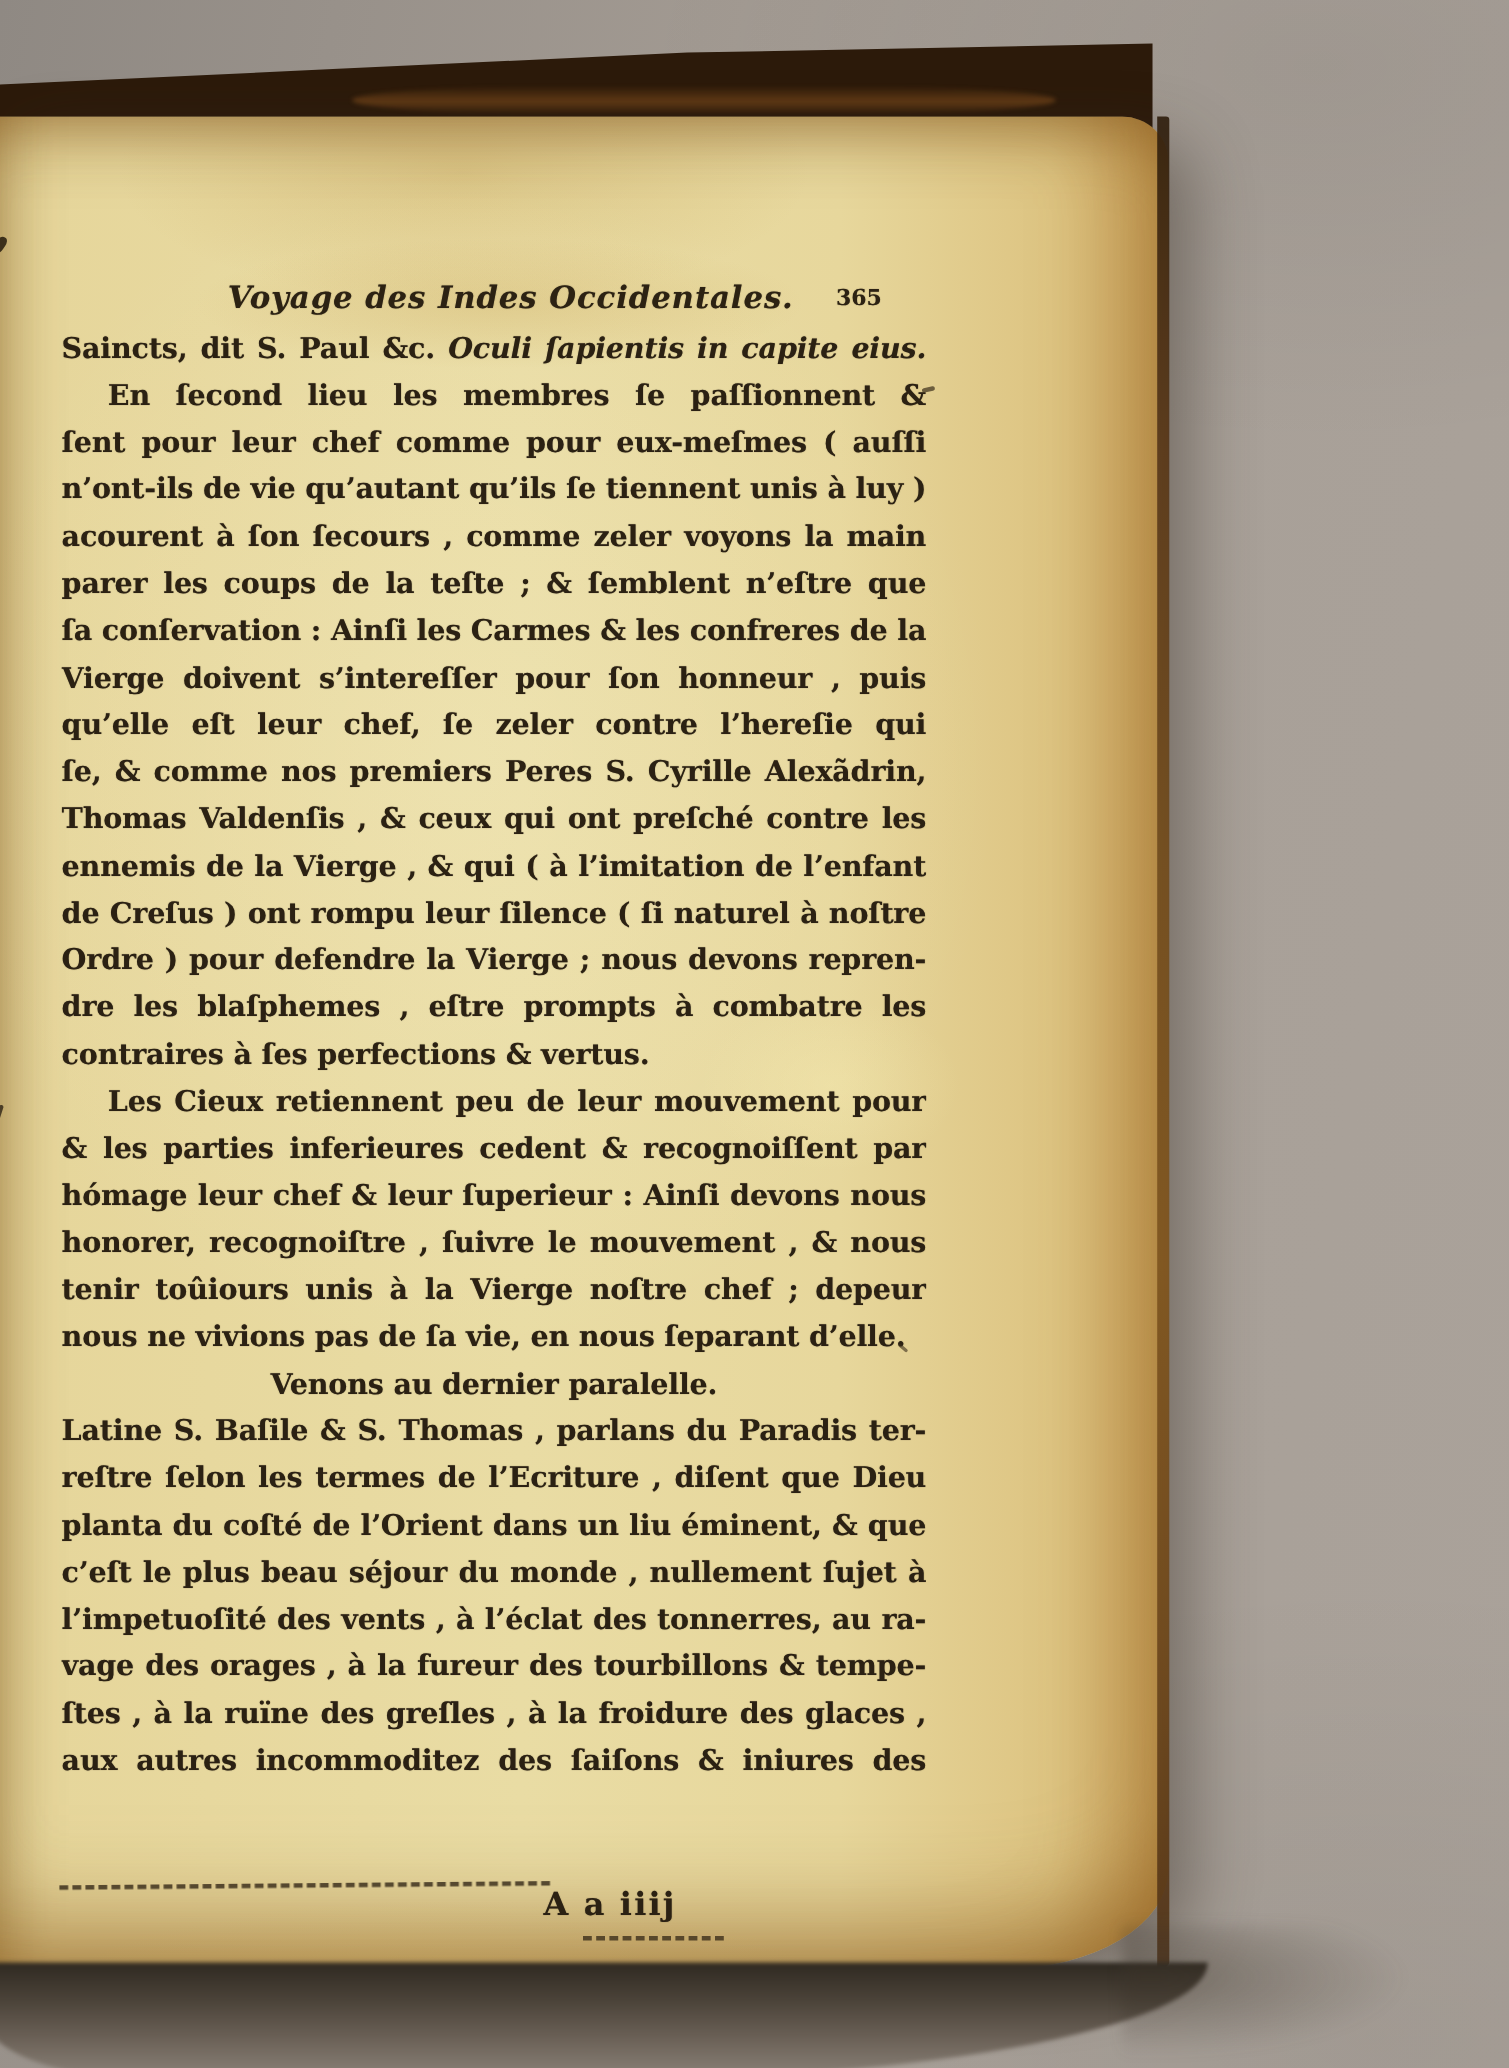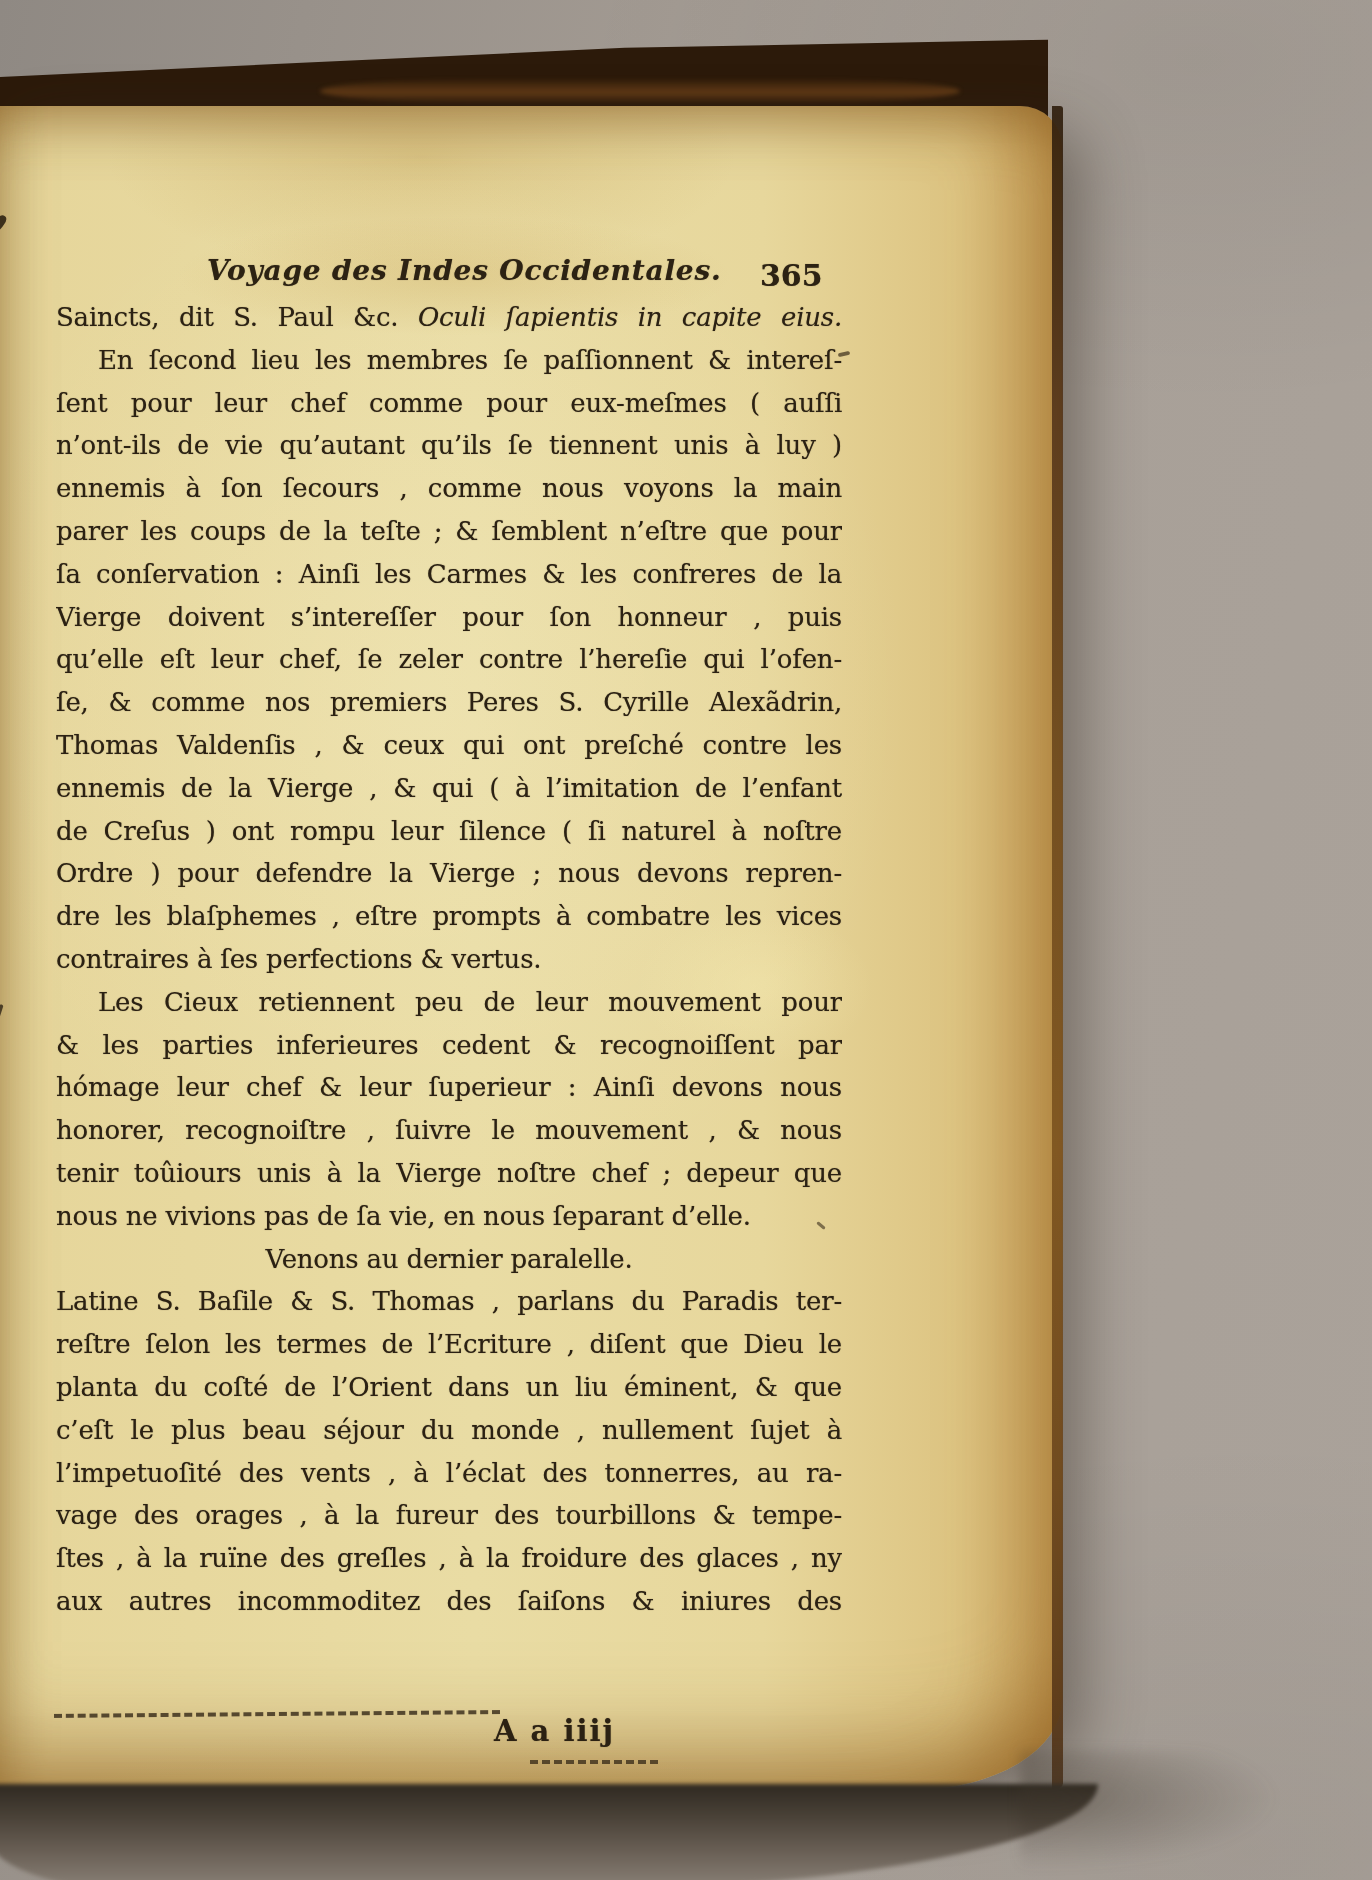--- a/index.html
+++ b/index.html
@@ -67,26 +67,26 @@
     background:radial-gradient(ellipse at center, rgba(248,238,180,0.35), transparent 70%);}
   .stain3{position:absolute;left:60px;top:1620px;width:700px;height:150px;
     background:radial-gradient(ellipse at center, rgba(205,170,90,0.20), transparent 70%);}
   
   .running-header{
     position:absolute;left:213px;top:148px;width:420px;
     font-style:italic;font-size:28px;letter-spacing:0.8px;font-weight:bold;
     color:#2c2213;text-shadow:0 0 1px rgba(44,34,19,0.55);white-space:nowrap;
   }
   .page-number{
-    position:absolute;left:766px;top:152px;font-size:30px;font-weight:bold;
+    position:absolute;left:766px;top:152px;font-size:20px;font-weight:bold;
     color:#2c2213;text-shadow:0 0 1px rgba(44,34,19,0.5);
   }
   .body-text{
     position:absolute;left:62px;top:190px;width:786px;
-    font-size:26px;font-weight:normal;letter-spacing:-0.2px;
+    font-size:26px;font-weight:bold;letter-spacing:-0.2px;
     color:#2b2113;text-shadow:0 0 1px rgba(43,33,19,0.5);
   }
   .line{height:42.8px;line-height:42.8px;text-align:justify;text-align-last:justify;overflow:hidden;}
   .line.left{text-align:center;text-align-last:left;}
   .line.center{text-align:center;text-align-last:center;}
   .line.indent{padding-left:42px;}
   .line .it{font-style:italic;}
   .signature{
     position:absolute;left:500px;top:1608px;width:210px;text-align:left;
     font-size:29px;font-weight:bold;letter-spacing:2px;color:#2b2113;
@@ -122,21 +122,21 @@
     <div class="stain3"></div>
 
     <div class="running-header">Voyage des Indes Occidentales.</div>
     <div class="page-number">365</div>
 
     <div class="body-text" id="body-lines">
         <div class="line justify"><span>Saincts, dit S. Paul &amp;c. </span><span class="it">Oculi ſapientis in capite eius.</span></div>
         <div class="line justify indent"><span>En ſecond lieu les membres ſe paſſionnent &amp; intereſ-</span></div>
         <div class="line justify"><span>ſent pour leur chef comme pour eux-meſmes ( auſſi</span></div>
         <div class="line justify"><span>n’ont-ils de vie qu’autant qu’ils ſe tiennent unis à luy )</span></div>
-        <div class="line justify"><span>ennemis à ſon ſecours , comme nous voyons la main</span></div>
+        <div class="line justify"><span>acourent à ſon ſecours , comme zeler voyons la main</span></div>
         <div class="line justify"><span>parer les coups de la teſte ; &amp; ſemblent n’eſtre que pour</span></div>
         <div class="line justify"><span>ſa conſervation : Ainſi les Carmes &amp; les confreres de la</span></div>
         <div class="line justify"><span>Vierge doivent s’intereſſer pour ſon honneur , puis</span></div>
         <div class="line justify"><span>qu’elle eſt leur chef, ſe zeler contre l’hereſie qui l’ofen-</span></div>
         <div class="line justify"><span>ſe, &amp; comme nos premiers Peres S. Cyrille Alexãdrin,</span></div>
         <div class="line justify"><span>Thomas Valdenſis , &amp; ceux qui ont preſché contre les</span></div>
         <div class="line justify"><span>ennemis de la Vierge , &amp; qui ( à l’imitation de l’enfant</span></div>
         <div class="line justify"><span>de Creſus ) ont rompu leur ſilence ( ſi naturel à noſtre</span></div>
         <div class="line justify"><span>Ordre ) pour defendre la Vierge ; nous devons repren-</span></div>
         <div class="line justify"><span>dre les blaſphemes , eſtre prompts à combatre les vices</span></div>

